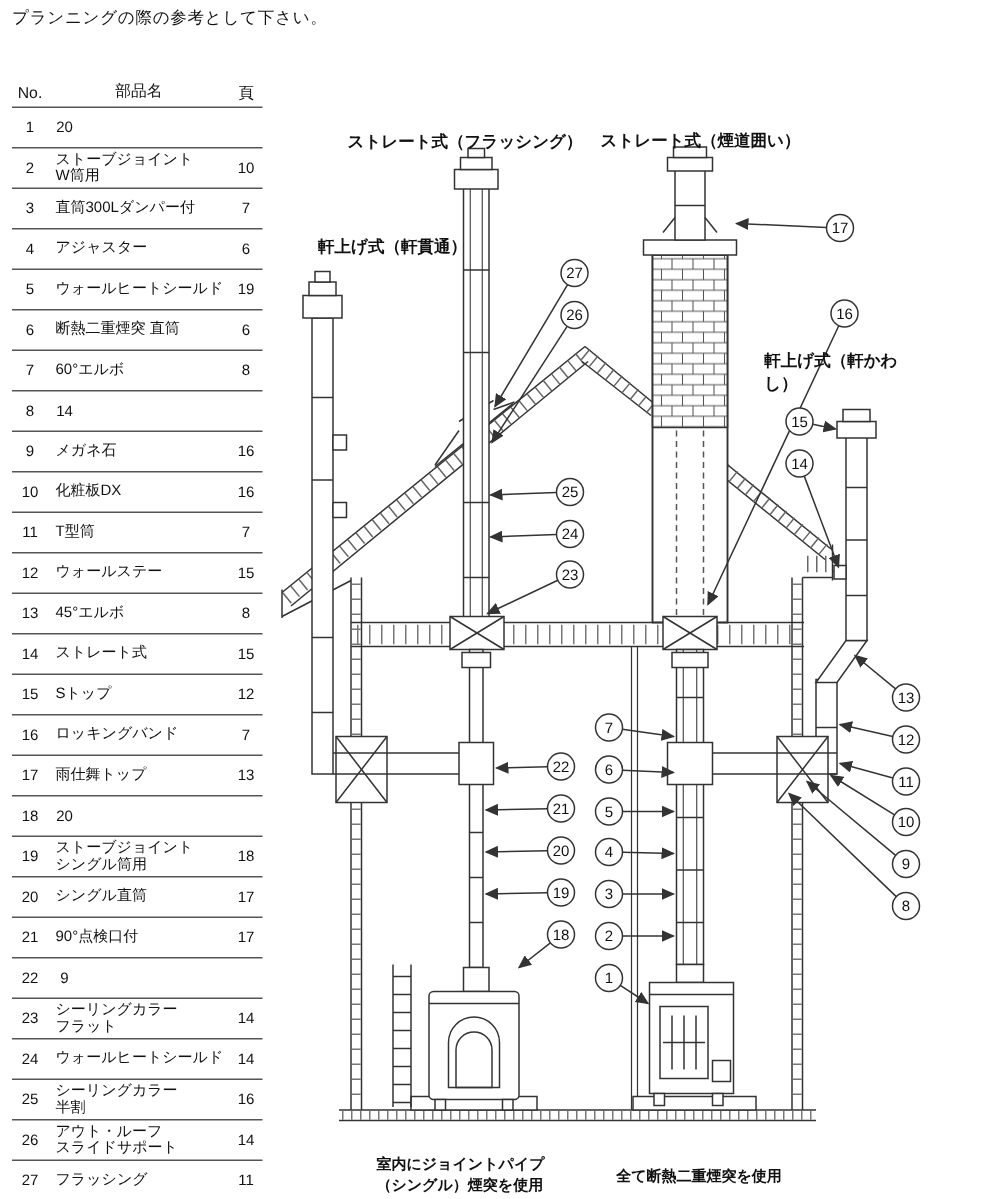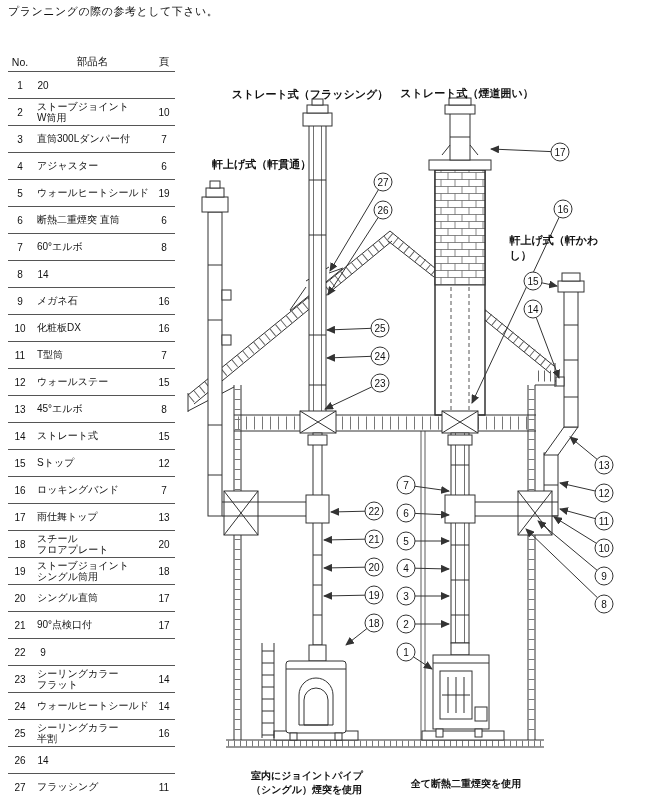--- a/index.html
+++ b/index.html
@@ -122,22 +122,20 @@
           <div class="c-name">ロッキングバンド</div>
           <div class="c-page">7</div>
         </div>
         <div class="trow">
           <div class="c-no">17</div>
           <div class="c-name">雨仕舞トップ</div>
           <div class="c-page">13</div>
         </div>
         <div class="trow">
           <div class="c-no">18</div>
-          <div class="c-name">スチール
-フロアプレート</div>
           <div class="c-page">20</div>
         </div>
         <div class="trow">
           <div class="c-no">19</div>
           <div class="c-name">ストーブジョイント
 シングル筒用</div>
           <div class="c-page">18</div>
         </div>
         <div class="trow">
           <div class="c-no">20</div>
@@ -165,20 +163,22 @@
           <div class="c-page">14</div>
         </div>
         <div class="trow">
           <div class="c-no">25</div>
           <div class="c-name">シーリングカラー
 半割</div>
           <div class="c-page">16</div>
         </div>
         <div class="trow">
           <div class="c-no">26</div>
+          <div class="c-name">アウト・ルーフ
+スライドサポート</div>
           <div class="c-page">14</div>
         </div>
         <div class="trow">
           <div class="c-no">27</div>
           <div class="c-name">フラッシング</div>
           <div class="c-page">11</div>
         </div>
       </div>
   </div>
 

